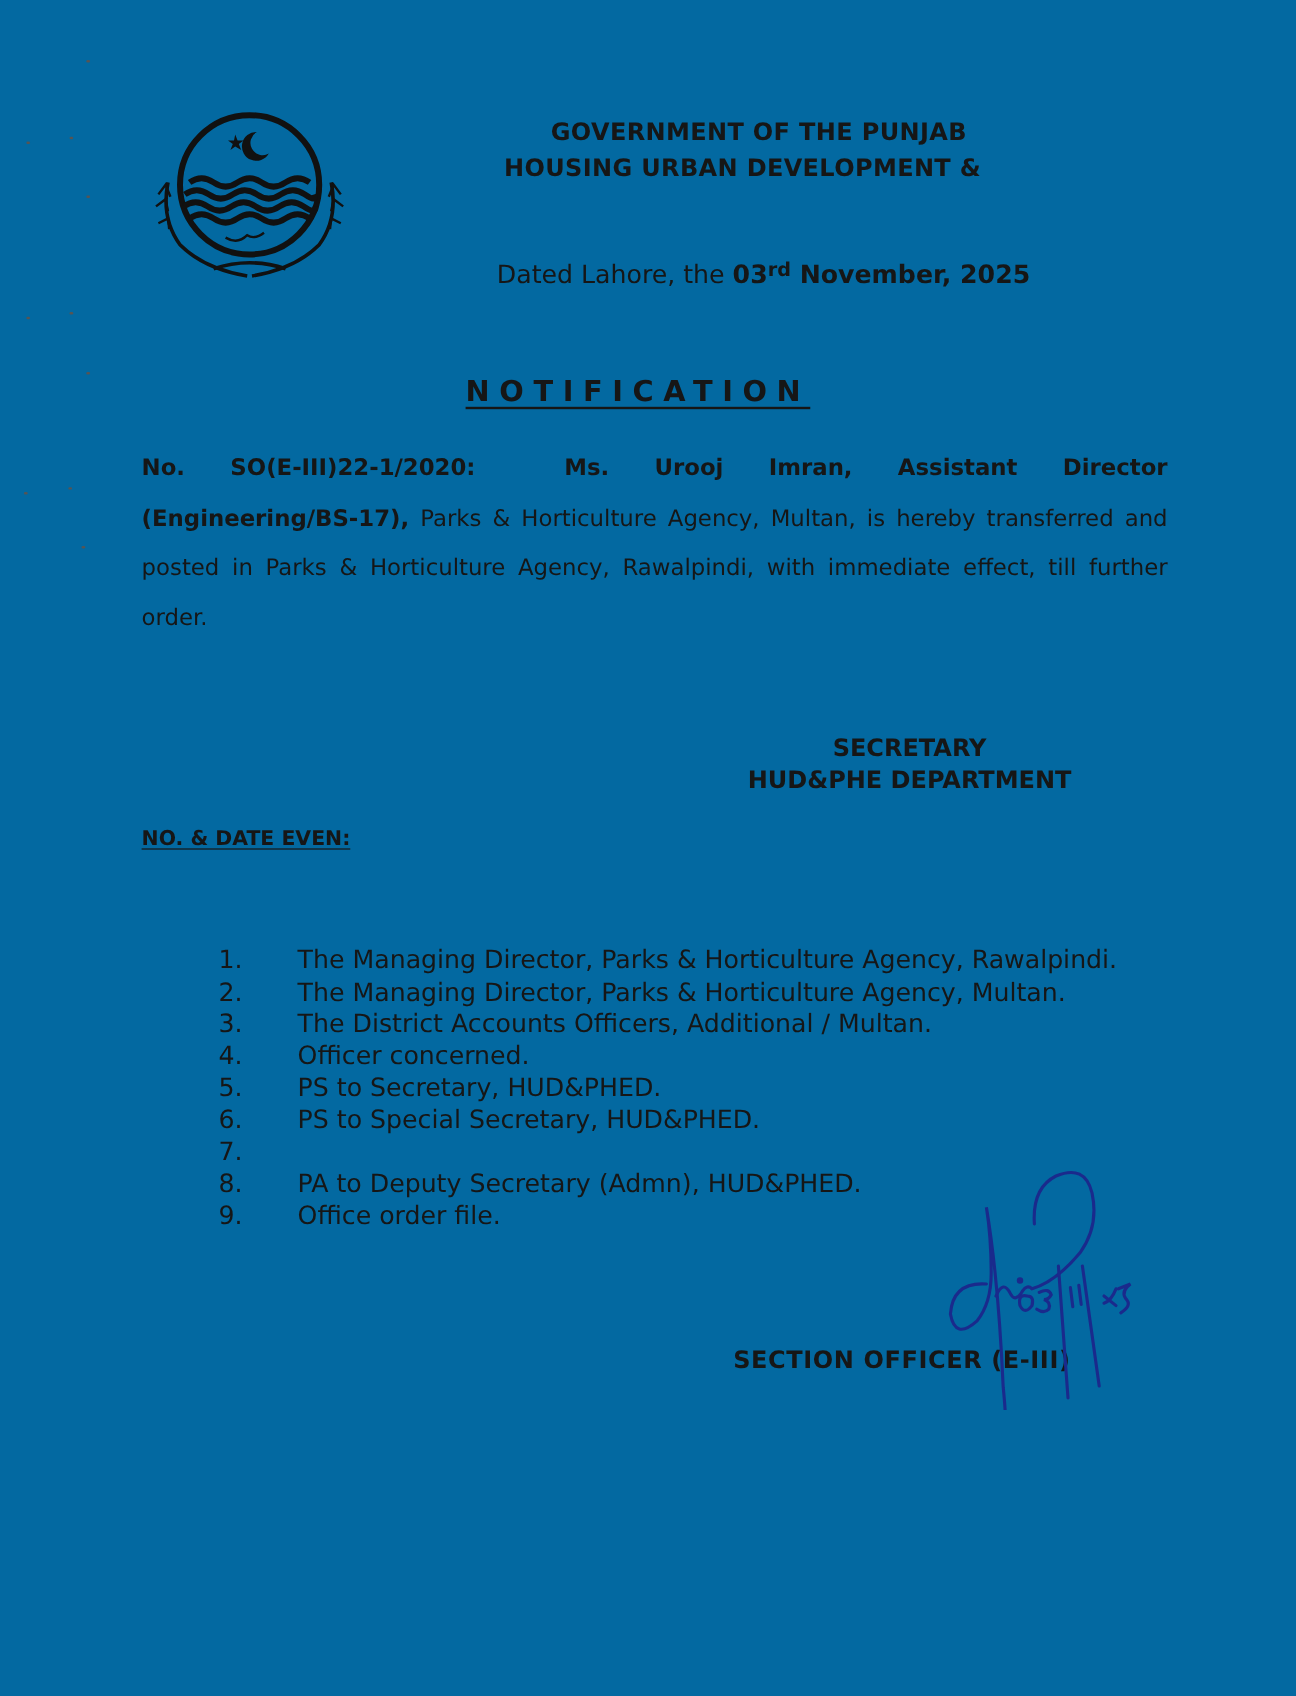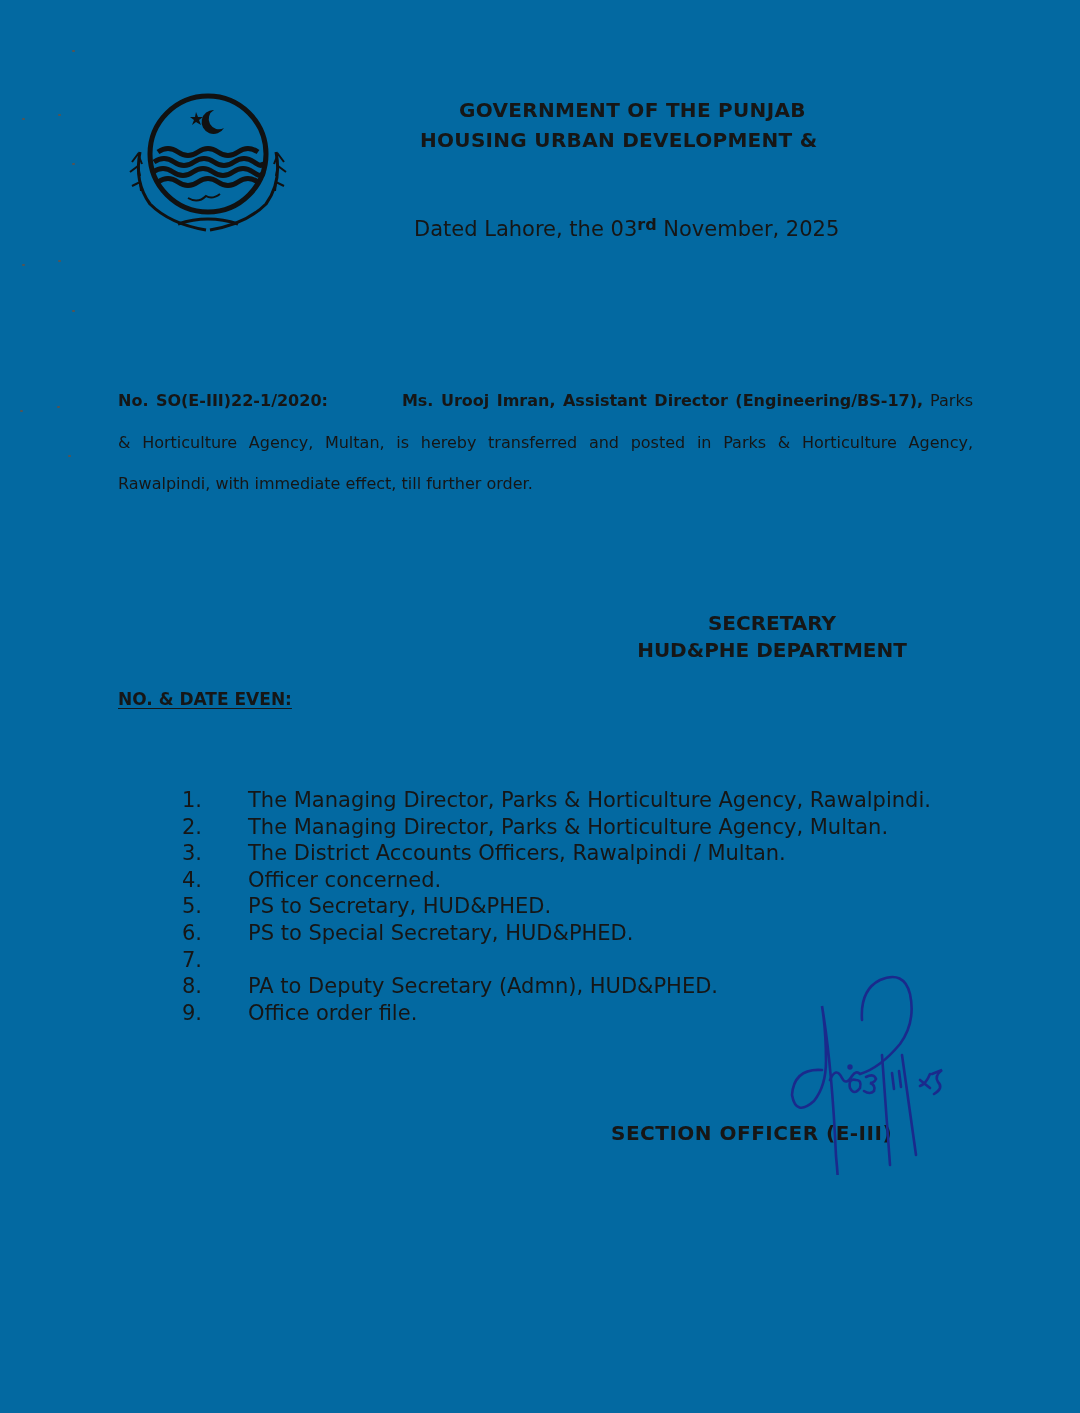--- a/index.html
+++ b/index.html
@@ -5,24 +5,24 @@
   html, body { margin: 0; padding: 0; background: #ffffff; }
   body {
     width: 1080px; height: 1413px; position: relative; overflow: hidden;
     font-family: "DejaVu Sans", sans-serif; color: #161616;
   }
   .page { position: absolute; left: 0; top: 0; width: 1080px; height: 1413px; background: #0369a1; }
   .dot { position: absolute; width: 3px; height: 2px; background: #555; border-radius: 1px; }
   .logo { position: absolute; left: 118px; top: 92px; width: 180px; height: 145px; }
   .hdr { position: absolute; font-weight: bold; font-size: 20px; letter-spacing: 0.3px; white-space: nowrap; }
   .dated { position: absolute; left: 414px; top: 217px; font-size: 21px; white-space: nowrap; }
-  .dated b { font-weight: normal; }
+  .dated b { font-weight: bold; }
   .dated sup { font-size: 16px; font-weight: bold; vertical-align: top; position: relative; top: -2px; }
   .notif-title { position: absolute; left: 388px; top: 312px; font-weight: bold; font-size: 24px; letter-spacing: 8px; text-decoration: underline; text-underline-offset: 5px; text-decoration-thickness: 2px; }
-  .body-para { position: absolute; left: 118px; top: 380px; width: 855px; font-size: 16px; line-height: 41.5px; text-align: justify; text-align-last: left; }
+  .body-para { position: absolute; left: 118px; top: 370px; width: 855px; font-size: 19px; line-height: 41.5px; text-align: justify; text-align-last: left; }
   .body-para .bold { font-weight: bold; }
   .body-para .gap { display: inline-block; width: 74px; }
   .sig-block { position: absolute; text-align: center; font-weight: bold; font-size: 20px; line-height: 27px; }
   .even { position: absolute; left: 118px; top: 689px; font-weight: bold; font-size: 17px; text-decoration: underline; text-underline-offset: 3px; }
   .fwd { position: absolute; left: 248px; top: 734px; font-size: 21px; white-space: nowrap; }
   .list { position: absolute; left: 182px; top: 787px; font-size: 21px; }
   .list .row { display: flex; height: 26.6px; line-height: 26px; white-space: nowrap; }
   .list .num { width: 66px; }
   .so { position: absolute; left: 611px; top: 1121px; font-weight: bold; font-size: 20px; letter-spacing: 0.5px; white-space: nowrap; }
   .signature { position: absolute; left: 770px; top: 955px; width: 200px; height: 220px; }
@@ -59,44 +59,45 @@
     <path d="M60 132 q30 -10 60 0" fill="none" stroke="#111" stroke-width="3"></path>
   </svg>
 
   <div class="hdr" style="left:459px;top:98px">GOVERNMENT OF THE PUNJAB</div>
   <div class="hdr" style="left:420px;top:128px">HOUSING URBAN DEVELOPMENT &amp;</div>
 
   <div class="dated">
     <span>Dated Lahore, the </span><b>03</b><sup>rd</sup><b> November, 2025</b>
   </div>
 
+  <div class="notif-title">NOTIFICATION</div>
 
   <div class="body-para">
     <span class="bold">No. SO(E-III)22-1/2020:</span><span class="gap"></span><span class="bold">Ms. Urooj Imran, Assistant Director (Engineering/BS-17),</span><span> Parks &amp; Horticulture Agency, Multan, is hereby transferred and posted in Parks &amp; Horticulture Agency, Rawalpindi, with immediate effect, till further order.</span>
   </div>
 
-  <div class="sig-block" style="left:622px;top:610px;width:300px">
+  <div class="sig-block" style="left:608px;top:610px;width:300px">
     <div>SECRETARY</div>
     <div>HUD&amp;PHE DEPARTMENT</div>
   </div>
 
   <div class="even">NO. &amp; DATE EVEN:</div>
 
   <div class="list">
     <div class="row">
         <span class="num">1.</span>
         <span>The Managing Director, Parks &amp; Horticulture Agency, Rawalpindi.</span>
       </div>
     <div class="row">
         <span class="num">2.</span>
         <span>The Managing Director, Parks &amp; Horticulture Agency, Multan.</span>
       </div>
     <div class="row">
         <span class="num">3.</span>
-        <span>The District Accounts Officers, Rawalpindi / Multan.</span>
+        <span>The District Accounts Officers, Additional / Multan.</span>
       </div>
     <div class="row">
         <span class="num">4.</span>
         <span>Officer concerned.</span>
       </div>
     <div class="row">
         <span class="num">5.</span>
         <span>PS to Secretary, HUD&amp;PHED.</span>
       </div>
     <div class="row">

